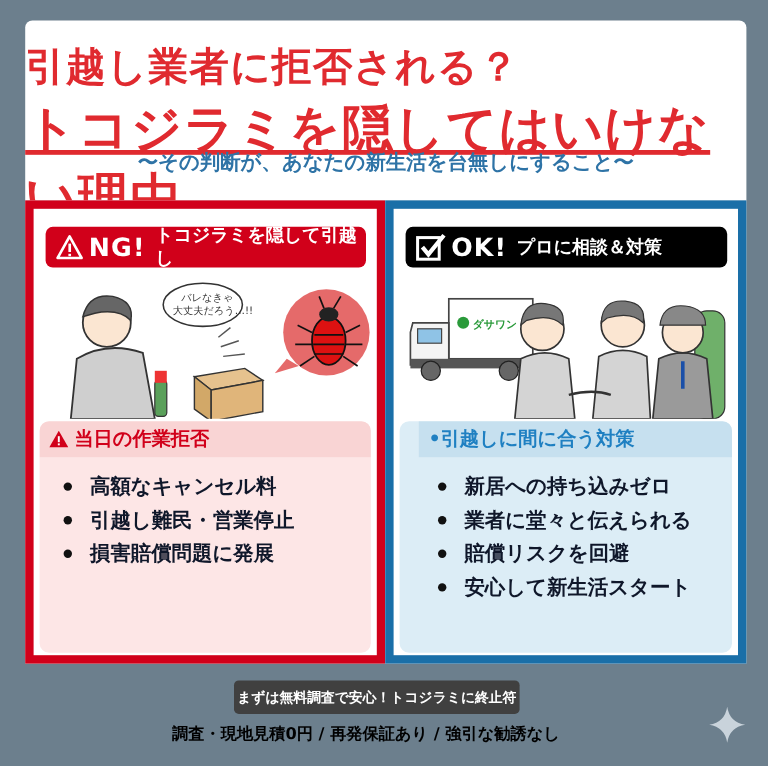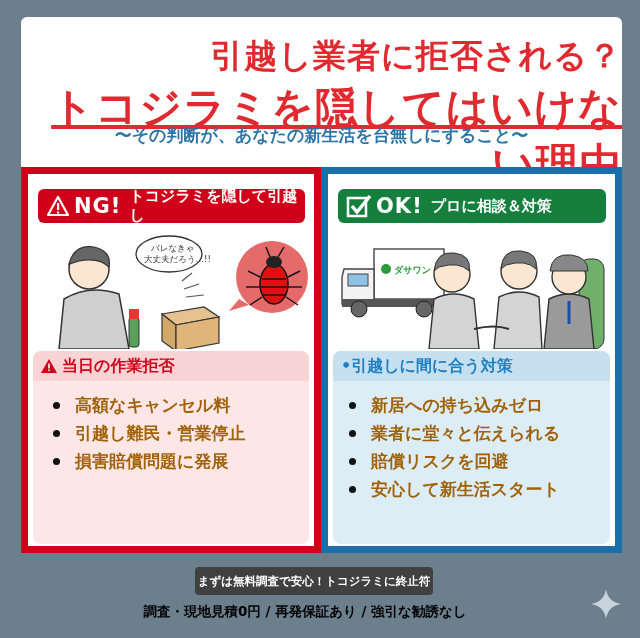--- a/index.html
+++ b/index.html
@@ -7,59 +7,59 @@
   body {
     background: #6c7f8d;
     font-family: "DejaVu Sans", "Liberation Sans", sans-serif;
     position: relative;
   }
   .card {
     position: absolute; left: 21px; top: 17px; width: 601px; height: 150px;
     background: #ffffff; border-radius: 6px 6px 0 0;
   }
   .title {
-    position: absolute; left: 21px; width: 601px; text-align: right;
+    position: absolute; left: 21px; width: 601px; text-align: left;
     color: #e02a2f; font-weight: bold; font-size: 33px; letter-spacing: 1px;
   }
   .title.l1 { top: 34px; }
   .title.l2 { top: 80px; font-size: 42px; text-decoration: underline; }
   .subtitle {
     position: absolute; left: 21px; top: 124px; width: 601px; text-align: center;
     color: #2e73a6; font-weight: bold; font-size: 17px;
   }
   .panel {
     position: absolute; top: 167px; height: 386px; background: #fff;
   }
   .panel.ng { left: 21px; width: 300px; border: 7px solid #d1001a; }
   .panel.ok { left: 321px; width: 301px; border: 7px solid #1a6fa8; }
   .panel-head {
     position: absolute; left: 10px; right: 9px; top: 15px; height: 34px;
     border-radius: 6px; color: #fff; font-weight: bold; font-size: 15px;
     display: flex; align-items: center; padding-left: 8px;
   }
   .ng .panel-head { background: #d1001a; }
-  .ok .panel-head { background: #15803d; }
+  .ok .panel-head { background: #000000; }
   .panel-head .big { font-size: 21px; margin-right: 8px; letter-spacing: 1px; }
   .panel-head .icn { margin-right: 4px; display: inline-flex; }
   .illus { position: absolute; left: 6px; right: 6px; top: 55px; height: 120px; }
   .box {
     position: absolute; left: 5px; right: 5px; top: 177px; height: 193px;
     border-radius: 8px; overflow: hidden;
   }
   .ng .box { background: #fde6e6; }
-  .ok .box { background: #dcedf6; }
+  .ok .box { background: #dcedf6; padding-left: 16px; }
   .box-head {
     height: 30px; display: flex; align-items: center; padding-left: 8px;
     font-weight: bold; font-size: 16px;
   }
   .ng .box-head { background: #f9d4d4; color: #d1001a; }
   .ok .box-head { background: #c6e0ef; color: #1f80c2; }
   .box ul { list-style: none; padding: 10px 0 0 14px; }
   .box li {
-    font-weight: bold; font-size: 17px; color: #a16207; height: 28px;
+    font-weight: bold; font-size: 17px; color: #0f172a; height: 28px;
     display: flex; align-items: center;
   }
   .box li::before {
     content: ""; width: 7px; height: 7px; border-radius: 50%;
     background: #111; margin-right: 15px; margin-left: 6px;
   }
   .ok .box li::before { margin-left: 2px; }
   .cta {
     position: absolute; left: 195px; top: 567px; width: 238px; height: 28px;
     background: #404040; border-radius: 4px; color: #fff; font-weight: bold;

